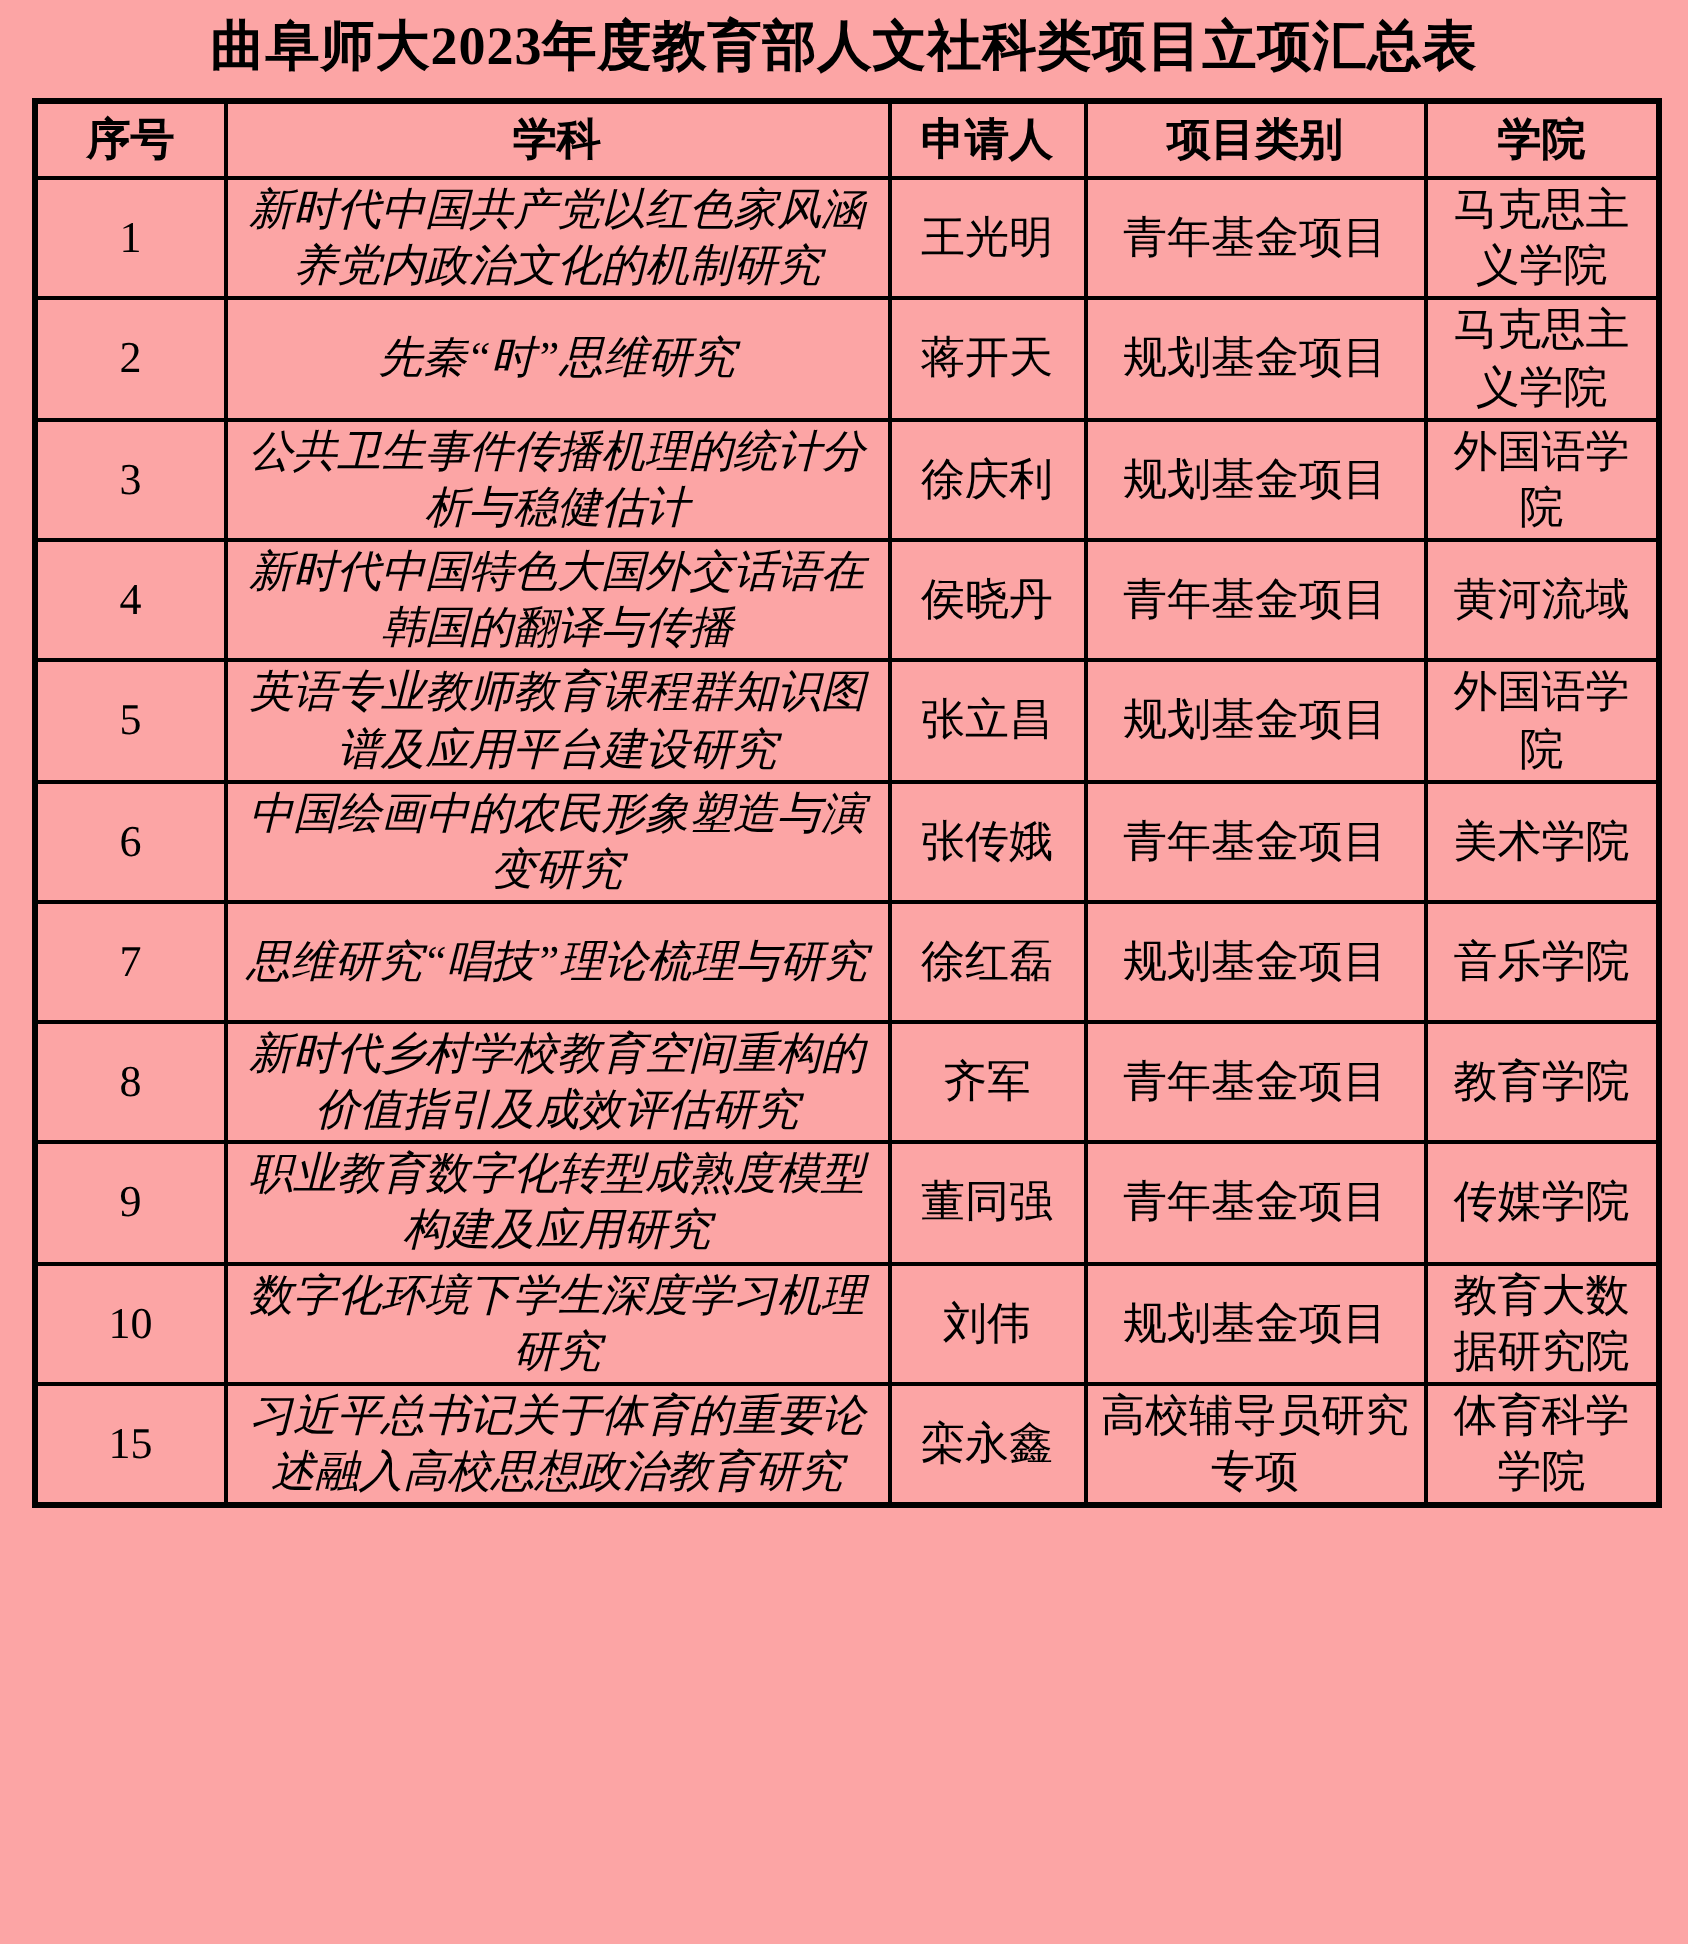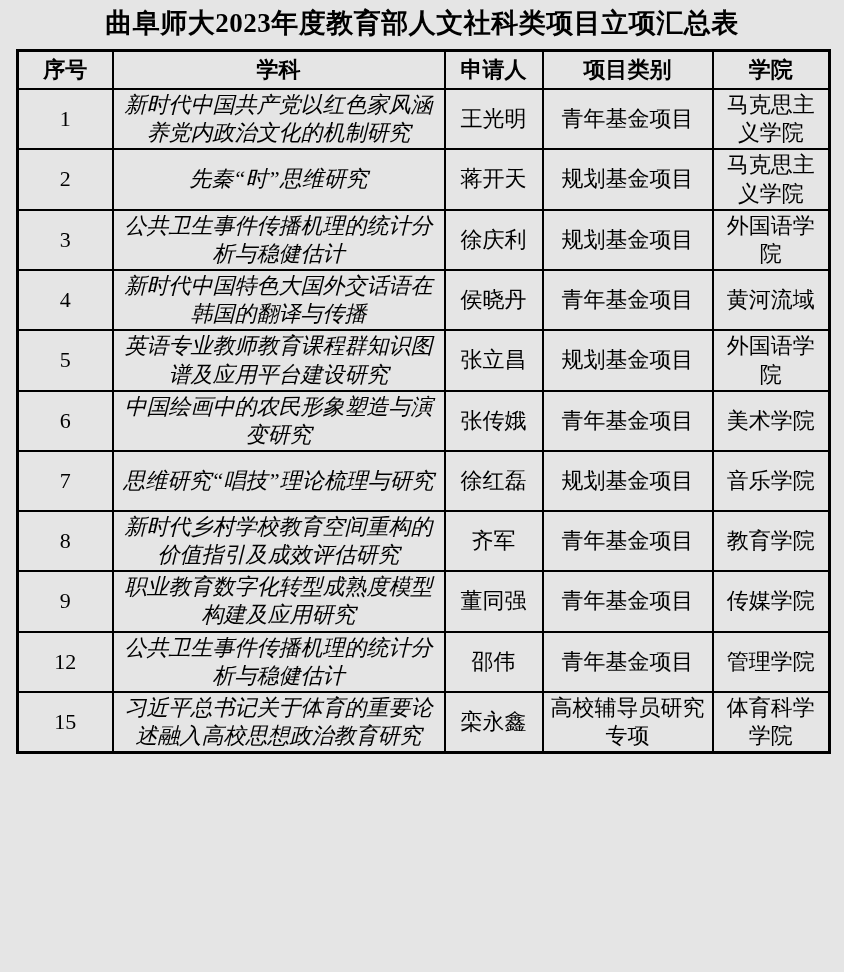--- a/index.html
+++ b/index.html
@@ -6,21 +6,21 @@
     margin: 0;
     padding: 0;
     background: #ffffff;
     font-family: "Liberation Serif", "DejaVu Serif", serif;
     color: #000000;
   }
   .page {
     position: relative;
     width: 844px;
     height: 972px;
-    background: #e5e5e5;
+    background: #fca5a5;
     overflow: hidden;
   }
   .doc-title {
     margin: 6px 0 8px 0;
     text-align: center;
     font-size: 27px;
     font-weight: bold;
     letter-spacing: 0.5px;
     line-height: 1.3;
   }
@@ -149,29 +149,29 @@
     </tr>
 
     <tr>
       <td class="col-seq">9</td>
       <td class="col-subject">职业教育数字化转型成熟度模型构建及应用研究</td>
       <td class="col-applicant">董同强</td>
       <td class="col-category">青年基金项目</td>
       <td class="col-college">传媒学院</td>
     </tr>
 
+    <tr>
+      <td class="col-seq">10</td>
+      <td class="col-subject">数字化环境下学生深度学习机理研究</td>
+      <td class="col-applicant">刘伟</td>
+      <td class="col-category">规划基金项目</td>
+      <td class="col-college">教育大数据研究院</td>
+    </tr>
 
 
-    <tr>
-      <td class="col-seq">12</td>
-      <td class="col-subject">公共卫生事件传播机理的统计分析与稳健估计</td>
-      <td class="col-applicant">邵伟</td>
-      <td class="col-category">青年基金项目</td>
-      <td class="col-college">管理学院</td>
-    </tr>
 
 
 
     <tr>
       <td class="col-seq">15</td>
       <td class="col-subject">习近平总书记关于体育的重要论述融入高校思想政治教育研究</td>
       <td class="col-applicant">栾永鑫</td>
       <td class="col-category">高校辅导员研究专项</td>
       <td class="col-college">体育科学学院</td>
     </tr>

